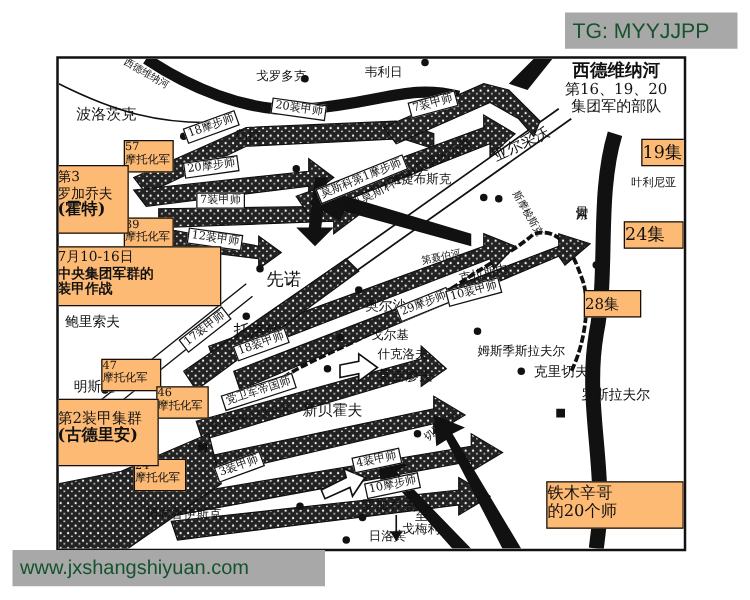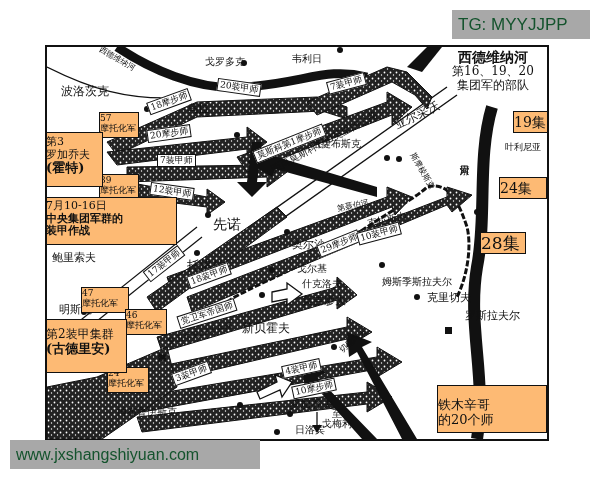--- a/index.html
+++ b/index.html
@@ -182,23 +182,23 @@
   </div>
 
   <div class="lbl" style="left:405px;top:2px;text-align:center;line-height:1.15">
     <div class="s14" style="font-weight:bold">西德维纳河</div>
     <div class="s12">第16、19、20</div>
     <div class="s12">集团军的部队</div>
   </div>
 
   <div class="box" style="left:466px;top:64px;width:42px;height:20px;font-size:14px;line-height:20px">19集</div>
   <div class="box" style="left:452px;top:130px;width:46px;height:20px;font-size:14px;line-height:20px">24集</div>
-  <div class="box" style="left:433px;top:185px;width:44px;height:20px;font-size:17px;line-height:20px">28集</div>
-
-  <div class="box" style="left:390px;top:338px;width:108px;height:34px;font-size:13px;padding-top:12px">
+  <div class="box" style="left:420px;top:185px;width:44px;height:20px;font-size:12px;line-height:20px">28集</div>
+
+  <div class="box" style="left:390px;top:338px;width:108px;height:34px;font-size:13px;padding-top:2px">
     <div>铁木辛哥</div>
     <div>的20个师</div>
   </div>
 
   <div class="lbl s10" style="left:275px;top:362px;text-align:center">
     <div>至</div>
     <div>戈梅利</div>
   </div>
 </div>
 

